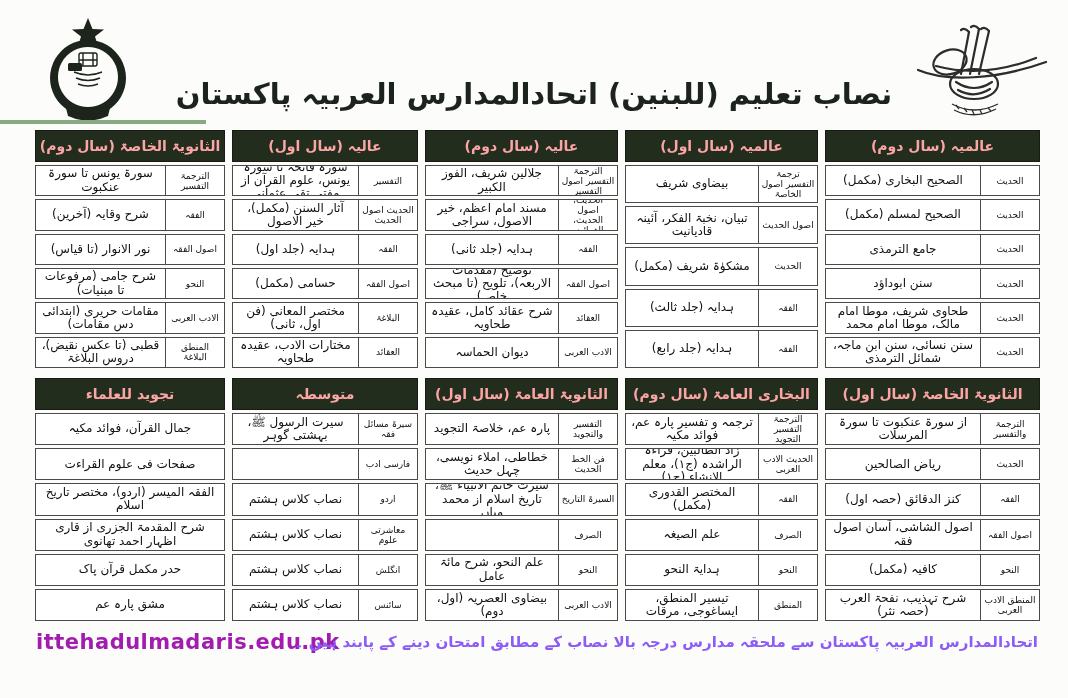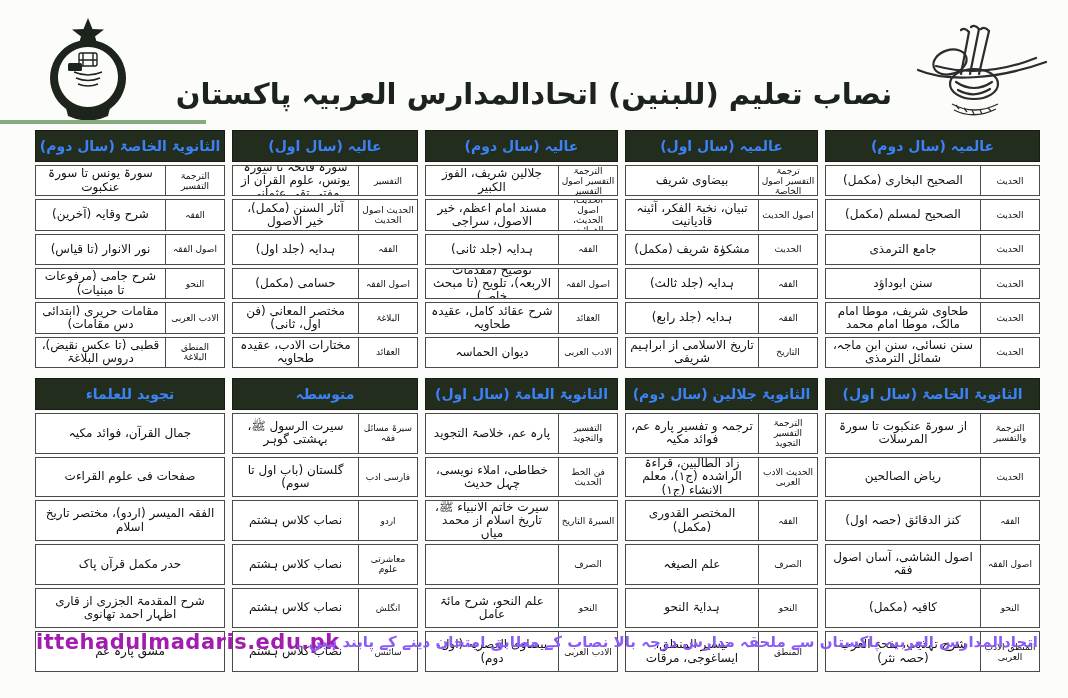--- a/index.html
+++ b/index.html
@@ -27,27 +27,27 @@
   
   .panel-grid{
     position:absolute;left:35px;right:28px;
     display:grid;direction:rtl;
     grid-template-columns:215px 193px 193px 186px 190px;
     gap:7px;
   }
   #grid-top{top:130px;}
   #grid-bottom{top:378px;}
   #grid-top .panel{height:238px;}
-  #grid-bottom .panel{height:294px;}
+  #grid-bottom .panel{height:243px;}
 
   .panel{display:flex;flex-direction:column;gap:3px;}
   .panel-header{
     flex:none;height:30px;
     background:#232d1e;border:1px solid #161c13;
-    color:#3b82f6;font-weight:bold;font-size:14px;
+    color:#fca5a5;font-weight:bold;font-size:14px;
     display:flex;align-items:center;justify-content:center;
   }
   .row{
     flex:1;display:flex;background:#fff;
     border:1.4px solid #4a4a4a;overflow:hidden;
   }
   .cat{
     flex:none;width:54px;
     display:flex;align-items:center;justify-content:center;
     text-align:center;font-size:9px;line-height:1.12;
@@ -168,24 +168,20 @@
           <div class="val">مشکوٰۃ شریف (مکمل)</div>
         </div>
         <div class="row" dir="rtl">
           <div class="cat">الفقہ</div>
           <div class="val">ہدایہ (جلد ثالث)</div>
         </div>
         <div class="row" dir="rtl">
           <div class="cat">الفقہ</div>
           <div class="val">ہدایہ (جلد رابع)</div>
         </div>
-        <div class="row" dir="rtl">
-          <div class="cat">التاریخ</div>
-          <div class="val">تاریخ الاسلامی از ابراہیم شریفی</div>
-        </div>
       </section>
       <section class="panel">
         <div class="panel-header" dir="rtl">عالیہ (سال دوم)</div>
         <div class="row" dir="rtl">
           <div class="cat">الترجمۃ التفسیر اصول التفسیر</div>
           <div class="val">جلالین شریف، الفوز الکبیر</div>
         </div>
         <div class="row" dir="rtl">
           <div class="cat">الحدیث، اصول الحدیث، الفرائض</div>
           <div class="val">مسند امام اعظم، خیر الاصول، سراجی</div>
@@ -284,21 +280,21 @@
         <div class="row" dir="rtl">
           <div class="cat">النحو</div>
           <div class="val">کافیہ (مکمل)</div>
         </div>
         <div class="row" dir="rtl">
           <div class="cat">المنطق الادب العربی</div>
           <div class="val">شرح تہذیب، نفحۃ العرب (حصہ نثر)</div>
         </div>
       </section>
       <section class="panel">
-        <div class="panel-header" dir="rtl">الثانویۃ جلالین (سال دوم)</div>
+        <div class="panel-header" dir="rtl">البخاری العامۃ (سال دوم)</div>
         <div class="row" dir="rtl">
           <div class="cat">الترجمۃ التفسیر التجوید</div>
           <div class="val">ترجمہ و تفسیر پارہ عم، فوائد مکیہ</div>
         </div>
         <div class="row" dir="rtl">
           <div class="cat">الحدیث الادب العربی</div>
           <div class="val">زاد الطالبین، قراءۃ الراشدہ (ج۱)، معلم الانشاء (ج۱)</div>
         </div>
         <div class="row" dir="rtl">
           <div class="cat">الفقہ</div>
@@ -344,21 +340,20 @@
         </div>
       </section>
       <section class="panel">
         <div class="panel-header" dir="rtl">متوسطہ</div>
         <div class="row" dir="rtl">
           <div class="cat">سیرۃ مسائل فقہ</div>
           <div class="val">سیرت الرسول ﷺ، بہشتی گوہر</div>
         </div>
         <div class="row" dir="rtl">
           <div class="cat">فارسی ادب</div>
-          <div class="val">گلستان (باب اول تا سوم)</div>
         </div>
         <div class="row" dir="rtl">
           <div class="cat">اردو</div>
           <div class="val">نصاب کلاس ہشتم</div>
         </div>
         <div class="row" dir="rtl">
           <div class="cat">معاشرتی علوم</div>
           <div class="val">نصاب کلاس ہشتم</div>
         </div>
         <div class="row" dir="rtl">
@@ -375,24 +370,24 @@
         <div class="row" dir="rtl">
           <div class="val">جمال القرآن، فوائد مکیہ</div>
         </div>
         <div class="row" dir="rtl">
           <div class="val">صفحات فی علوم القراءت</div>
         </div>
         <div class="row" dir="rtl">
           <div class="val">الفقہ المیسر (اردو)، مختصر تاریخ اسلام</div>
         </div>
         <div class="row" dir="rtl">
+          <div class="val">شرح المقدمۃ الجزری از قاری اظہار احمد تھانوی</div>
+        </div>
+        <div class="row" dir="rtl">
           <div class="val">حدر مکمل قرآن پاک</div>
-        </div>
-        <div class="row" dir="rtl">
-          <div class="val">شرح المقدمۃ الجزری از قاری اظہار احمد تھانوی</div>
         </div>
         <div class="row" dir="rtl">
           <div class="val">مشق پارہ عم</div>
         </div>
       </section>
     </main>
 
   <div class="website">ittehadulmadaris.edu.pk</div>
   <div class="footer-note" dir="rtl">اتحادالمدارس العربیہ پاکستان سے ملحقہ مدارس درجہ بالا نصاب کے مطابق امتحان دینے کے پابند ہیں ۔</div>
 

